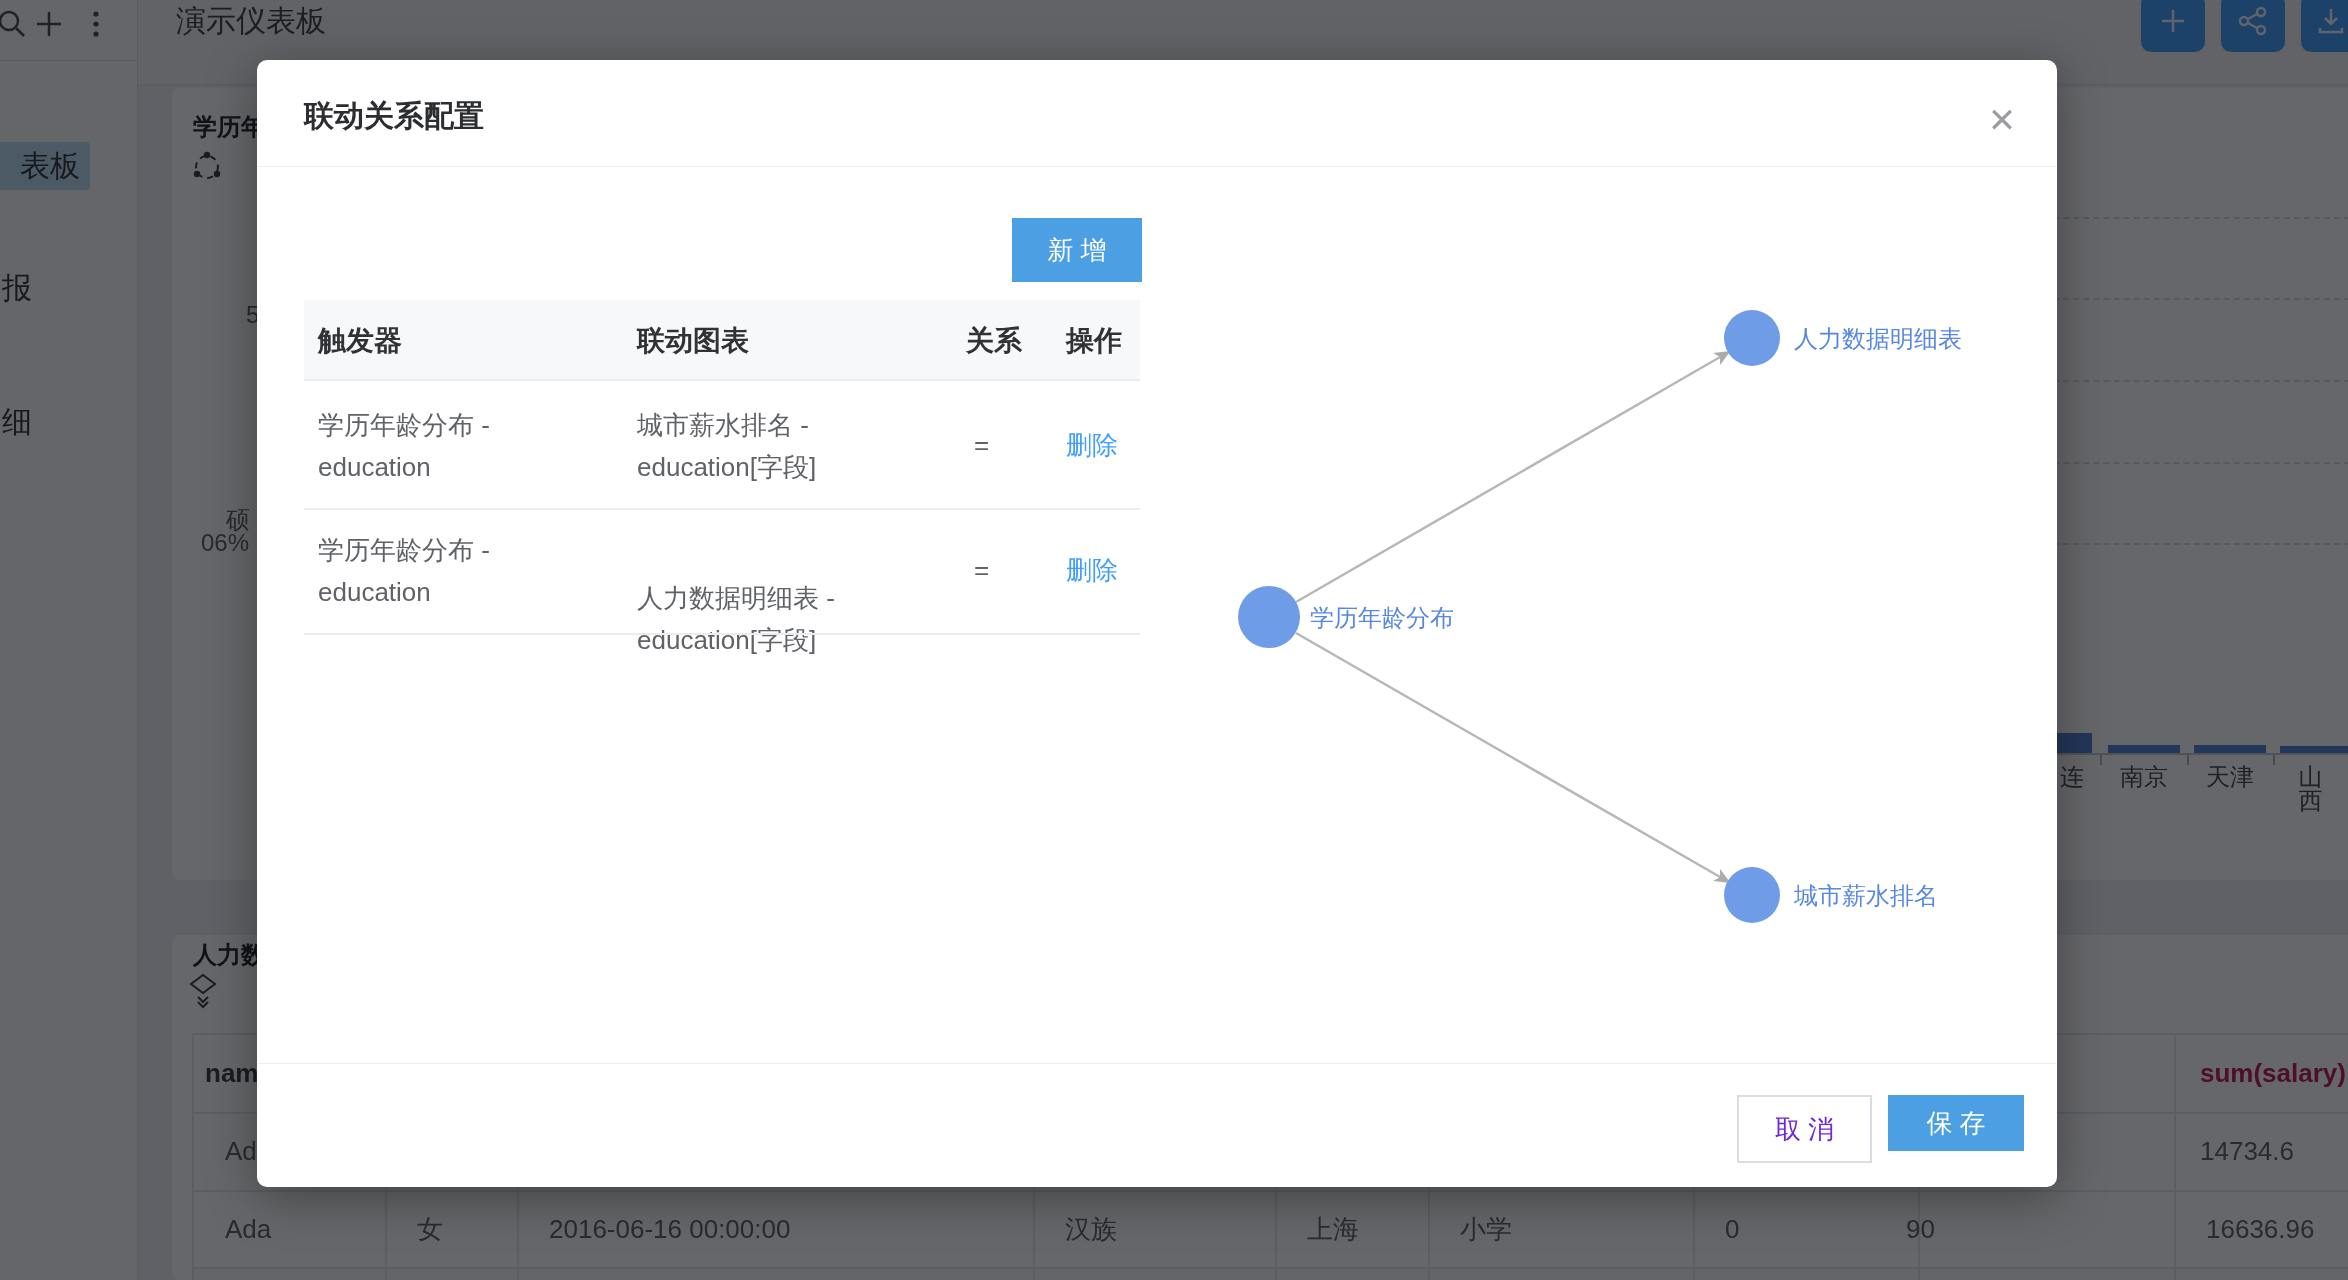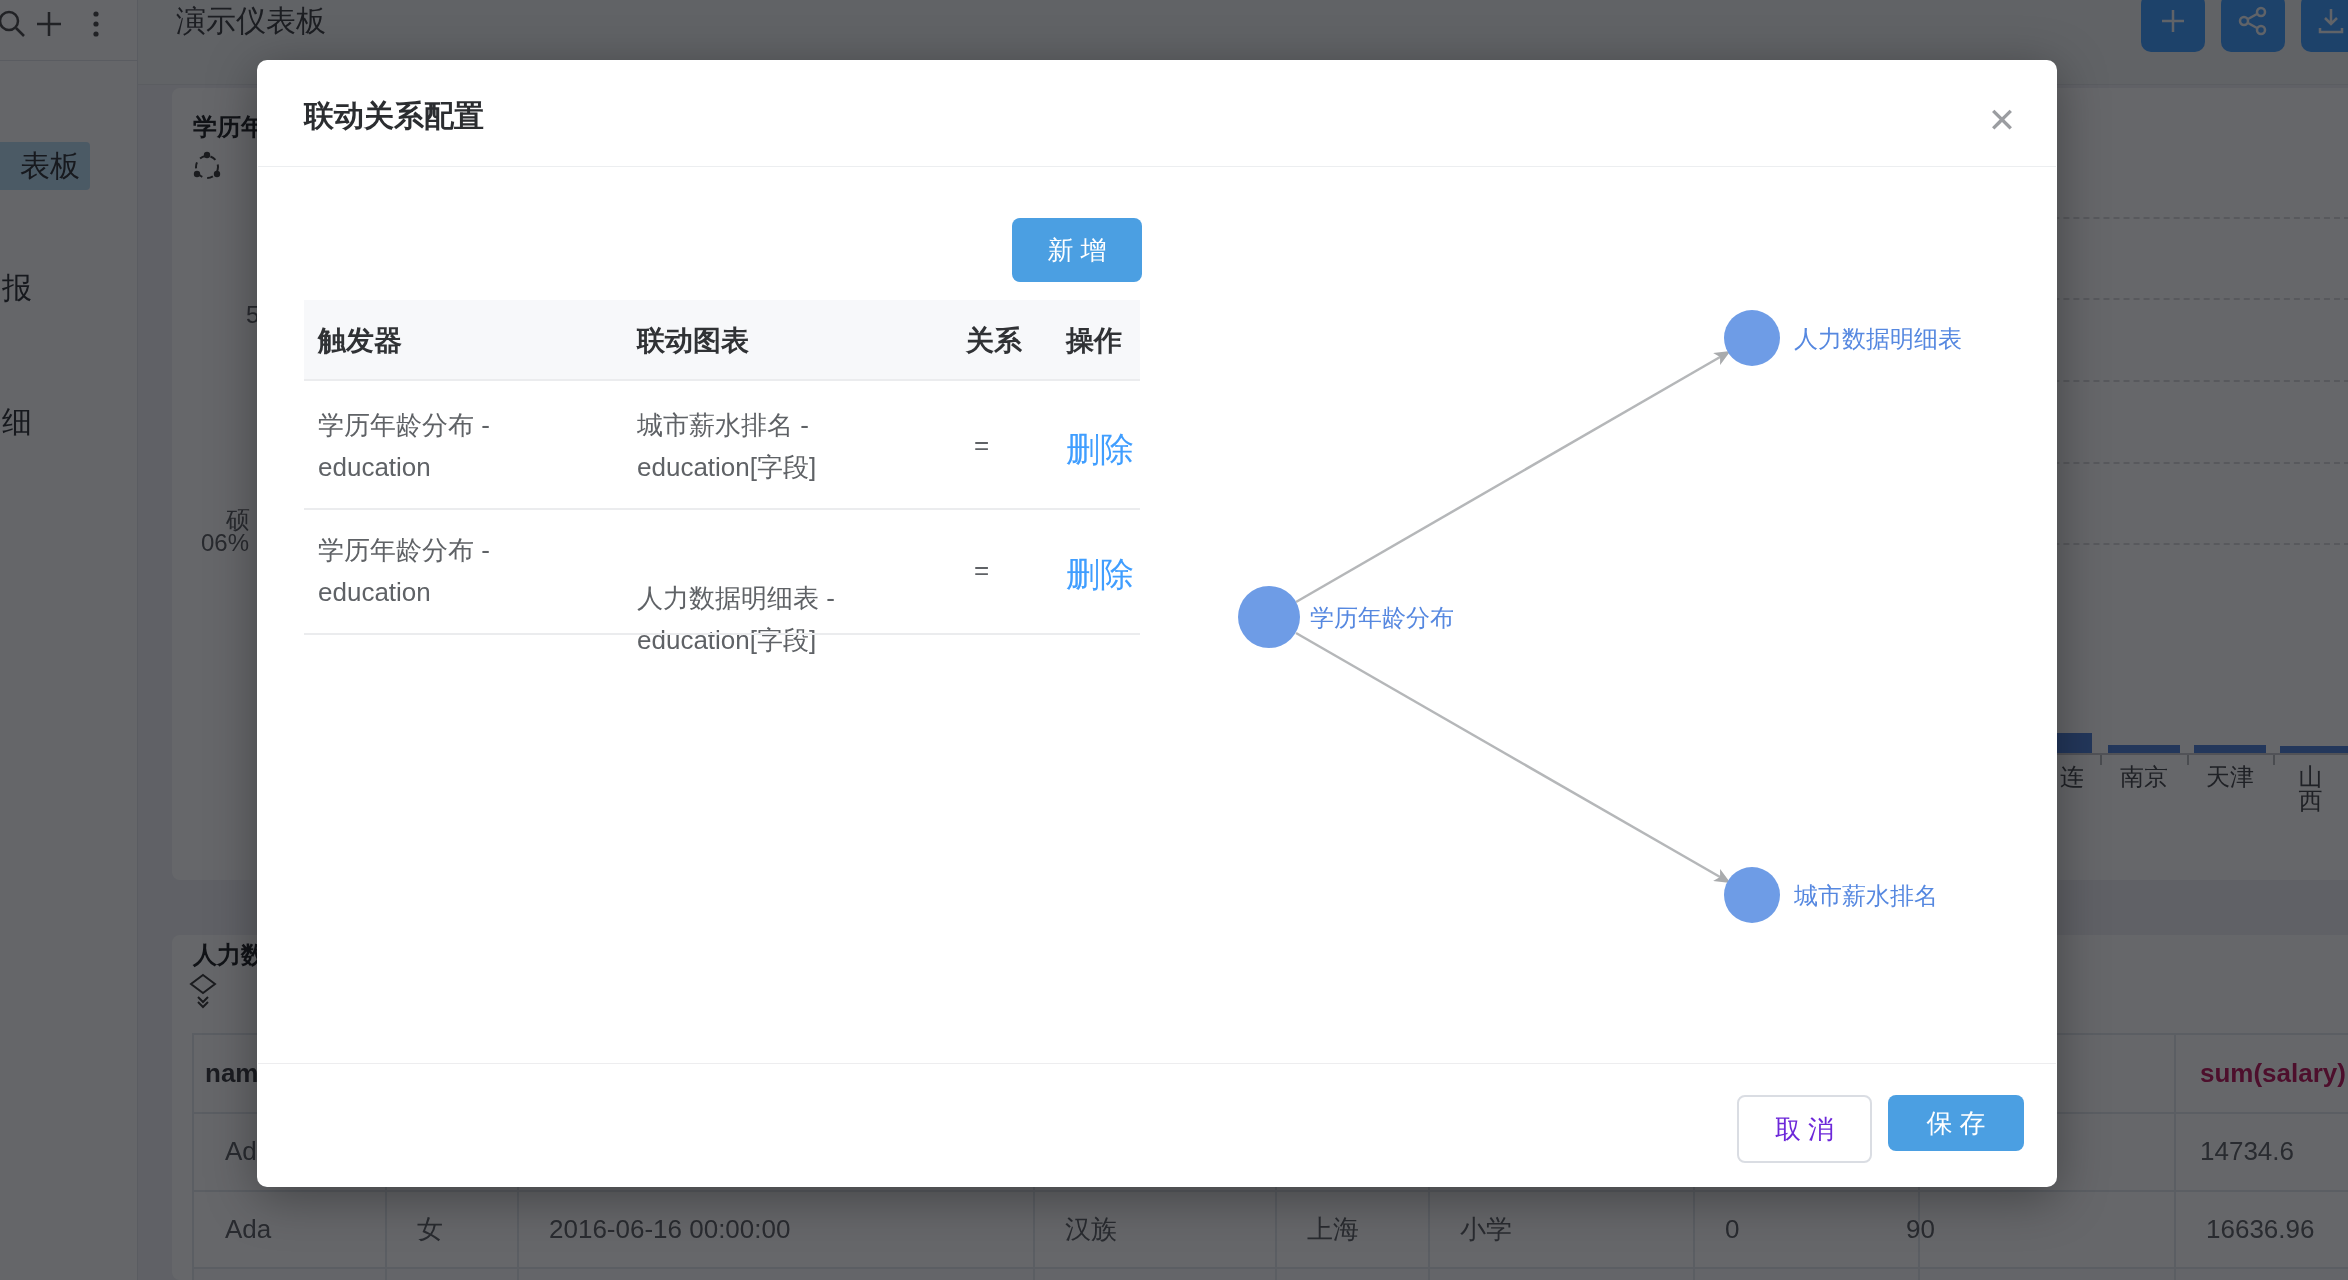--- a/index.html
+++ b/index.html
@@ -30,31 +30,31 @@
   .bg-cell{font-size:26px;color:#5f6266;line-height:1;}
   .stripe{left:192px;top:1268px;width:2168px;height:12px;background:#fafafb;}
   
   .overlay{left:0;top:0;width:2348px;height:1280px;background:rgba(8,10,14,0.62);}
   .modal{left:257px;top:60px;width:1800px;height:1127px;background:#fff;border-radius:10px;
          box-shadow:0 10px 50px rgba(0,0,0,0.35);}
   .modal-title{left:304px;top:101px;font-size:30px;font-weight:600;color:#2b2d30;line-height:1;}
   .modal-close{left:1980px;top:98px;width:44px;height:44px;font-size:34px;color:#9b9da1;
                display:flex;align-items:center;justify-content:center;cursor:pointer;}
   .modal-hdiv{left:258px;top:166px;width:1798px;height:0;border-top:1px solid #eceef0;}
-  .btn{display:flex;align-items:center;justify-content:center;border-radius:8px;
+  .btn{display:flex;align-items:center;justify-content:center;border-radius:0;
        font-size:26px;line-height:1;cursor:pointer;box-sizing:border-box;}
   .btn-primary{background:#4b9fe2;color:#ffffff;}
   .btn-plain{background:#ffffff;color:#6d28d9;border:2px solid #dadde3;}
   .add-btn{left:1012px;top:218px;width:130px;height:64px;}
   .thead-bg{left:304px;top:300px;width:836px;height:79px;background:#f7f8fa;}
   .th{font-size:28px;font-weight:600;color:#303235;line-height:1;top:327px;}
   .tline{height:0;border-top:2px solid #ebecee;left:304px;width:836px;}
   .td{font-size:26px;color:#5f6266;line-height:42px;}
   .pre{white-space:pre-line;}
-  .link{color:#409eff;cursor:pointer;font-size:34px;line-height:1;}
+  .link{color:#409eff;cursor:pointer;font-size:26px;line-height:1;}
   .eq{font-size:26px;color:#5f6266;line-height:1;}
   .node-label{font-size:24px;fill:#5688e0;}
   .cancel-btn{left:1737px;top:1095px;width:135px;height:68px;}
   .save-btn{left:1888px;top:1095px;width:136px;height:56px;}
   .footer-div{left:258px;top:1063px;width:1798px;height:0;border-top:1px solid #ededef;}
 </style>
 </head>
 <body>
 
 <div id="root">

